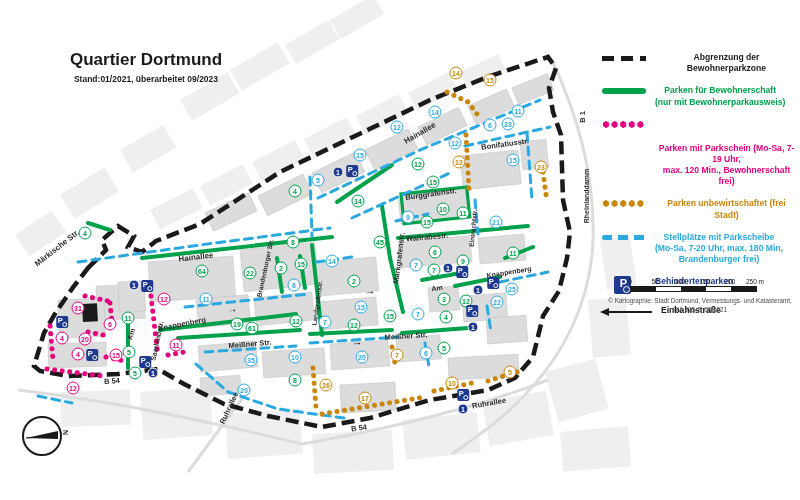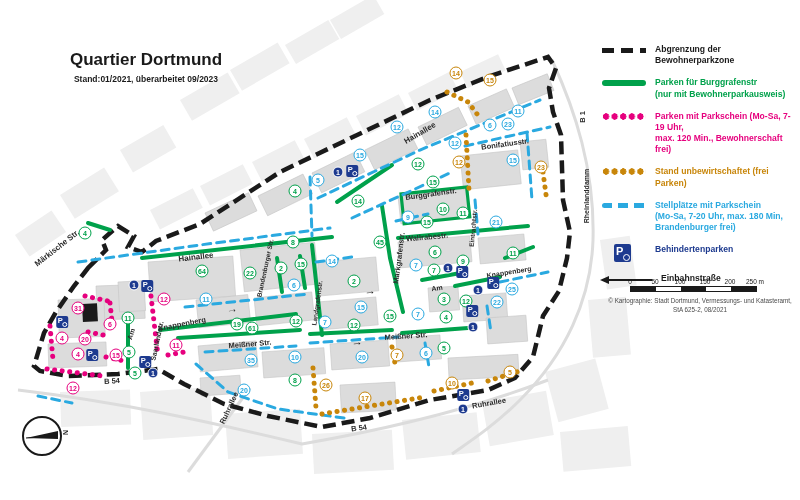--- a/index.html
+++ b/index.html
@@ -5,21 +5,21 @@
   html,body{margin:0;padding:0;background:#fff;}
   #stage{position:relative;width:800px;height:500px;background:#fff;overflow:hidden;
          font-family:"Liberation Sans",sans-serif;-webkit-font-smoothing:antialiased;}
   #mapsvg{position:absolute;left:0;top:0;}
   
   #titleblock{position:absolute;left:6px;top:50px;width:280px;text-align:center;color:#1a1a1a;}
   #titleblock .t1{font-size:17px;font-weight:bold;line-height:1.2;}
   #titleblock .t2{font-size:17px;font-weight:bold;line-height:1.2;}
   #titleblock .st{font-size:8.5px;font-weight:bold;margin-top:4px;}
   
-  #legend{position:absolute;left:602px;top:44px;width:196px;}
+  #legend{position:absolute;left:602px;top:52px;width:196px;text-align:center;}
   .lrow{display:flex;gap:9px;margin-bottom:11px;align-items:flex-start;}
   .sw{flex:0 0 44px;width:44px;position:relative;}
   .sw-dashblack{height:4.5px;margin-top:4px;background:repeating-linear-gradient(90deg,#1a1a1a 0 12px,transparent 12px 19px);}
   .sw-linegreen{height:6px;margin-top:3px;background:#00A14B;border-radius:3px;}
   .sw-dotspink{height:7px;margin-top:2px;background-image:radial-gradient(circle 3.2px at 4px 3.5px,#E6007E 3px,transparent 3.4px);background-size:8.6px 7px;background-repeat:repeat-x;}
   .sw-dotsorange{height:7px;margin-top:2px;background-image:radial-gradient(circle 3.2px at 4px 3.5px,#C8860A 3px,transparent 3.4px);background-size:8.6px 7px;background-repeat:repeat-x;}
   .sw-dashblue{height:5.5px;margin-top:3px;background:repeating-linear-gradient(90deg,#2AA9E0 0 10px,transparent 10px 16px);border-radius:3px;}
   .sw-parrow{height:2px;margin-top:6px;background:#1a1a1a;width:26px;margin-left:6px;position:relative;}
   .sw-parrow::before{content:'';position:absolute;left:-8px;top:-3.5px;border-right:9px solid #1a1a1a;border-top:4.5px solid transparent;border-bottom:4.5px solid transparent;}
   .ltext{font-size:8.6px;font-weight:bold;line-height:1.3;}
@@ -320,41 +320,41 @@
   <div id="legend">
       <div class="lrow">
         <div class="sw sw-dashblack"></div>
         <div class="ltext" style="color: rgb(26, 26, 26);">
           <div>Abgrenzung der Bewohnerparkzone</div>
         </div>
       </div>
       <div class="lrow">
         <div class="sw sw-linegreen"></div>
         <div class="ltext" style="color: rgb(0, 161, 75);">
-          <div>Parken für Burggrafenstr</div>
+          <div>Parken für Bewohnerschaft</div>
           <div>(nur mit Bewohnerparkausweis)</div>
         </div>
       </div>
       <div class="lrow">
         <div class="sw sw-dotspink"></div>
-        <div class="ltext" style="color: rgb(230, 0, 126);">
+        <div class="ltext" style="color: rgb(230, 0, 126); margin-top: 24px;">
           <div>Parken mit Parkschein  (Mo-Sa, 7-19 Uhr,</div>
           <div>max. 120 Min., Bewohnerschaft frei)</div>
         </div>
       </div>
       <div class="lrow">
         <div class="sw sw-dotsorange"></div>
         <div class="ltext" style="color: rgb(200, 134, 10);">
-          <div>Stand unbewirtschaftet (frei Parken)</div>
+          <div>Parken unbewirtschaftet (frei Stadt)</div>
         </div>
       </div>
       <div class="lrow">
         <div class="sw sw-dashblue"></div>
         <div class="ltext" style="color: rgb(42, 169, 224);">
-          <div>Stellplätze mit Parkschein</div>
+          <div>Stellplätze mit Parkscheibe</div>
           <div>(Mo-Sa, 7-20 Uhr, max. 180 Min,</div>
           <div>Brandenburger frei)</div>
         </div>
       </div>
       <div class="lrow">
         <div class="sw">
           <div class="picon picon-lg">P</div>
         </div>
         <div class="ltext" style="color: rgb(29, 58, 143);">
           <div>Behindertenparken</div>

